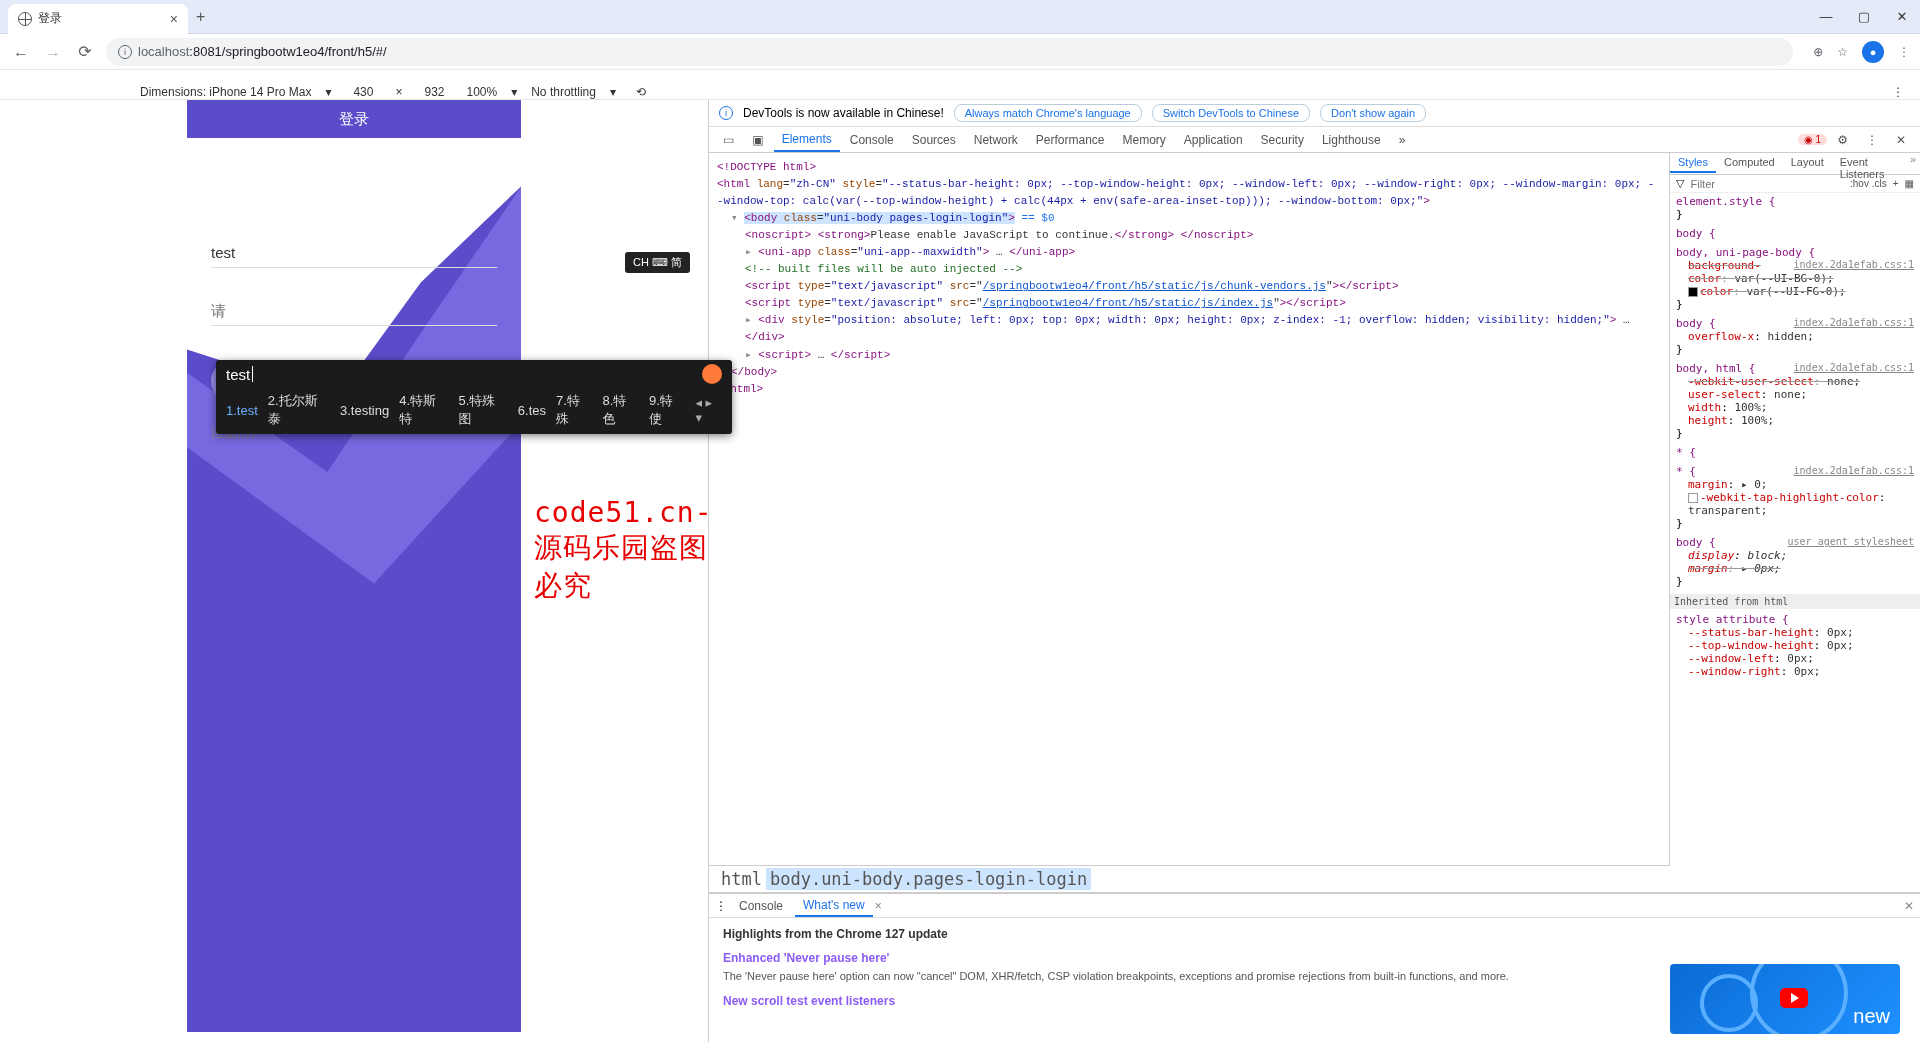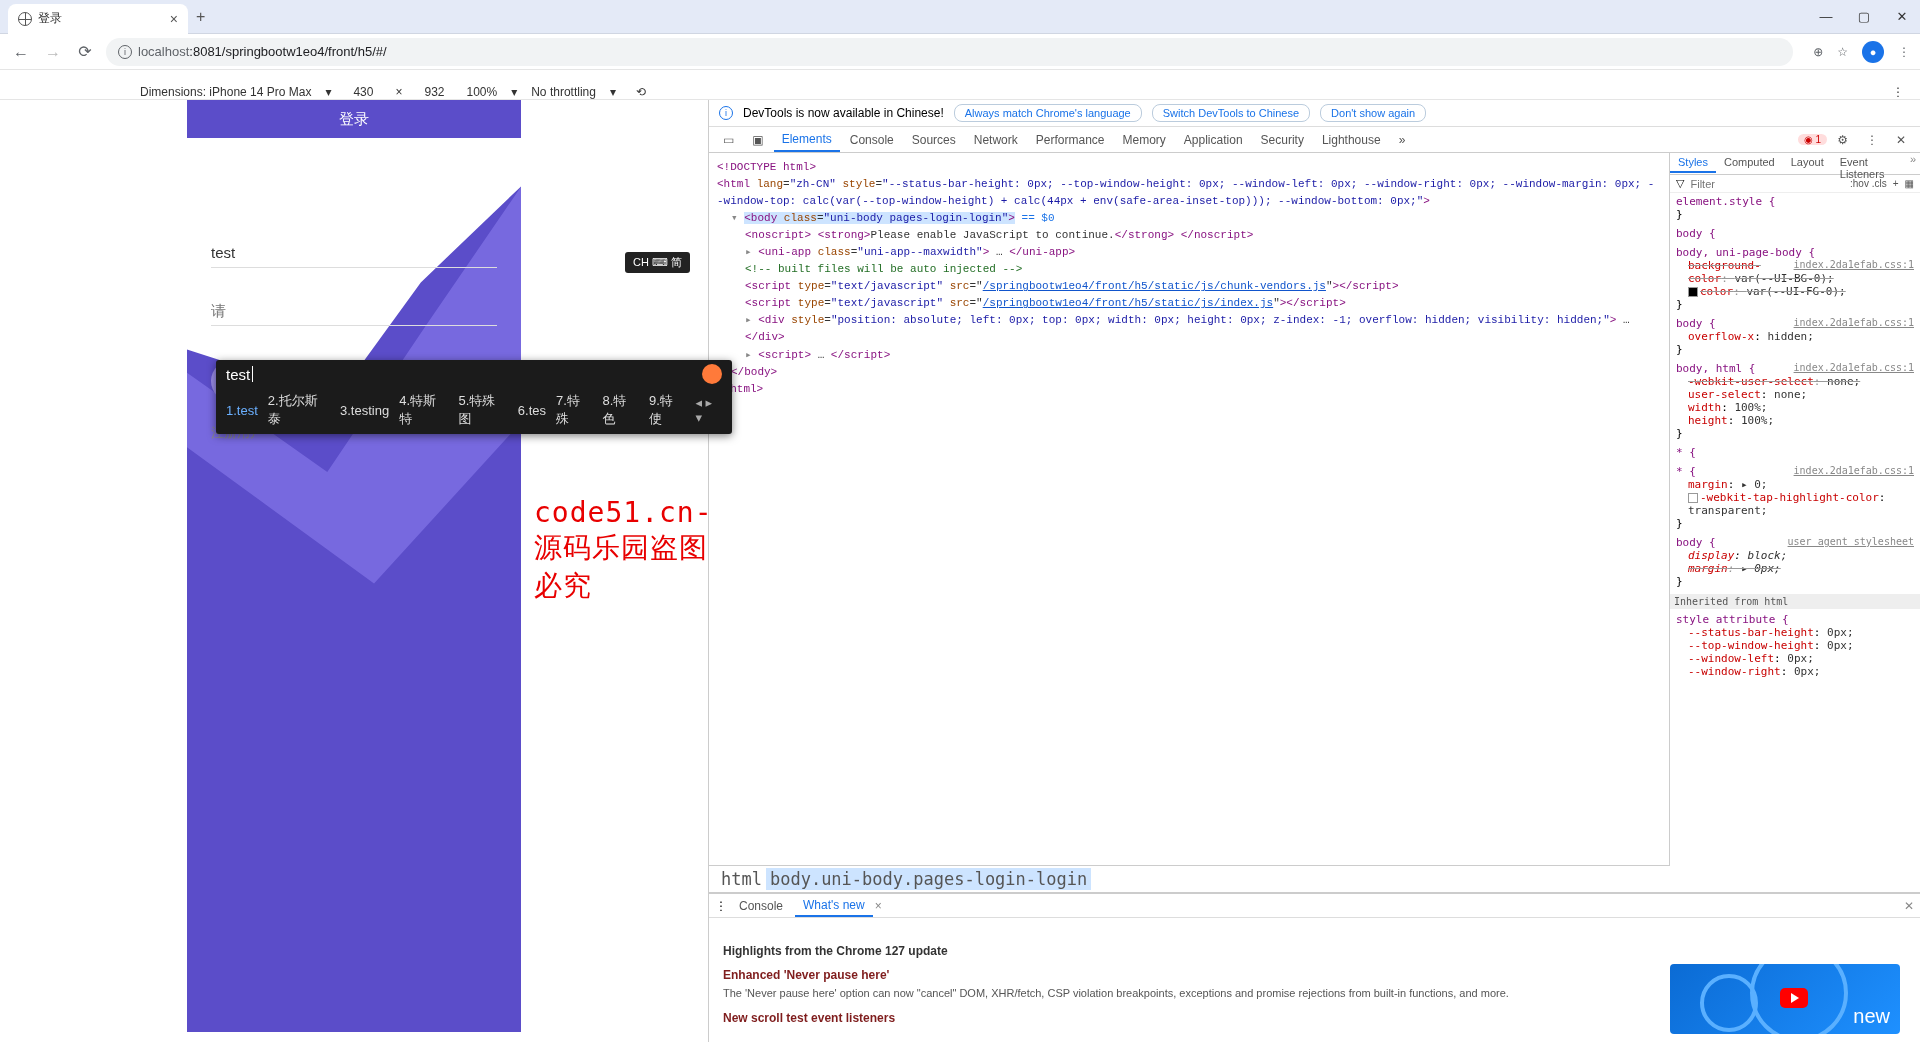--- a/index.html
+++ b/index.html
@@ -114,22 +114,22 @@
 .dom-crumb .c.active{background:#cde4ff}
 
 
 .drawer{border-top:2px solid #ccc;height:150px;display:flex;flex-direction:column}
 .drawer-tabs{display:flex;align-items:center;height:24px;border-bottom:1px solid #ddd;font-size:12px;padding:0 6px;gap:4px}
 .drawer-tabs .dt{padding:3px 8px;color:#555;cursor:pointer}
 .drawer-tabs .dt.active{border-bottom:2px solid #1a73e8;color:#1a73e8}
 .drawer-tabs .dclose{color:#888;font-size:12px;cursor:pointer;margin-left:-2px}
 .drawer-tabs .dright{margin-left:auto;color:#888;cursor:pointer}
 .drawer-body{flex:1;padding:8px 14px;overflow:auto;font-size:12px;position:relative}
-.drawer-body h4{color:#333;font-size:12px;margin:18px 0 4px}
-.drawer-body .lnk{color:#7f1d1d;font-weight:600;margin:10px 0 4px}
+.drawer-body h4{color:#333;font-size:12px;margin:1px 0 4px}
+.drawer-body .lnk{color:#8b5cf6;font-weight:600;margin:10px 0 4px}
 .drawer-body p{color:#555;font-size:11px;line-height:1.4}
 .newimg{position:absolute;right:20px;bottom:8px;width:230px;height:70px;background:linear-gradient(135deg,#0b6bd4,#1e90ff);border-radius:4px;display:flex;align-items:flex-end;justify-content:flex-end;padding:6px 10px;color:#fff;font-size:20px;overflow:hidden}
 .newimg:before{content:"";position:absolute;left:30px;top:10px;width:50px;height:50px;border:4px solid #5ab0ff;border-radius:50%}
 .newimg:after{content:"";position:absolute;left:80px;top:-20px;width:90px;height:90px;border:4px solid #5ab0ff;border-radius:50%}
 .newimg .play{position:absolute;left:110px;top:24px;width:28px;height:20px;background:#ff0000;border-radius:5px}
 .newimg .play:before{content:"";position:absolute;left:11px;top:5px;border-left:8px solid #fff;border-top:5px solid transparent;border-bottom:5px solid transparent}
 
 
 .ime-badge{position:absolute;top:152px;right:18px;background:#222;color:#fff;font-size:11px;padding:3px 8px;border-radius:3px;z-index:60}
 </style>

